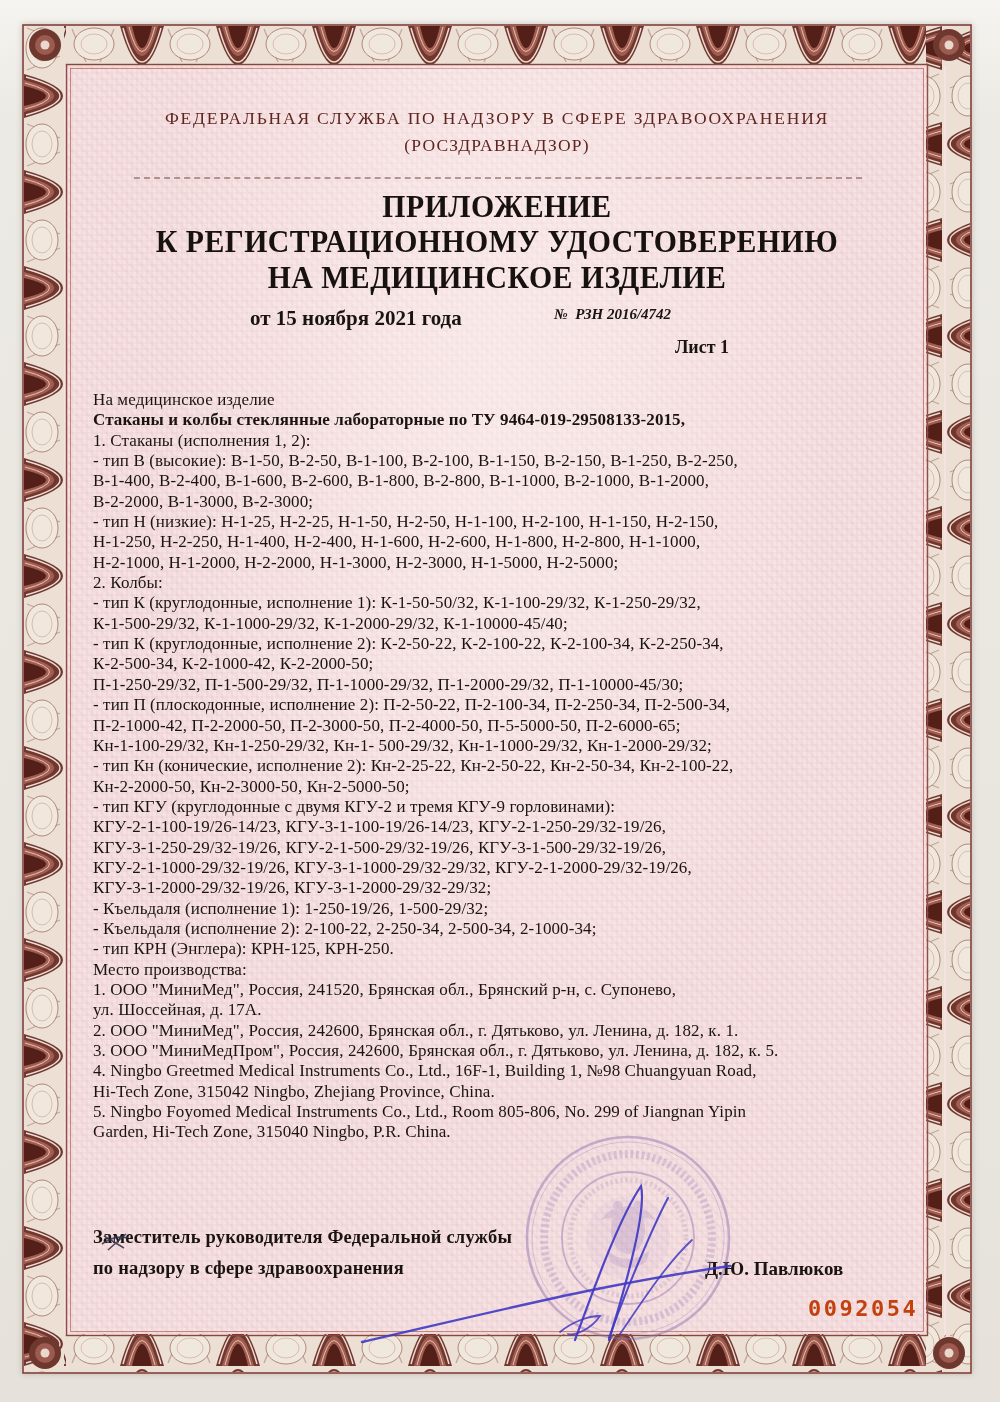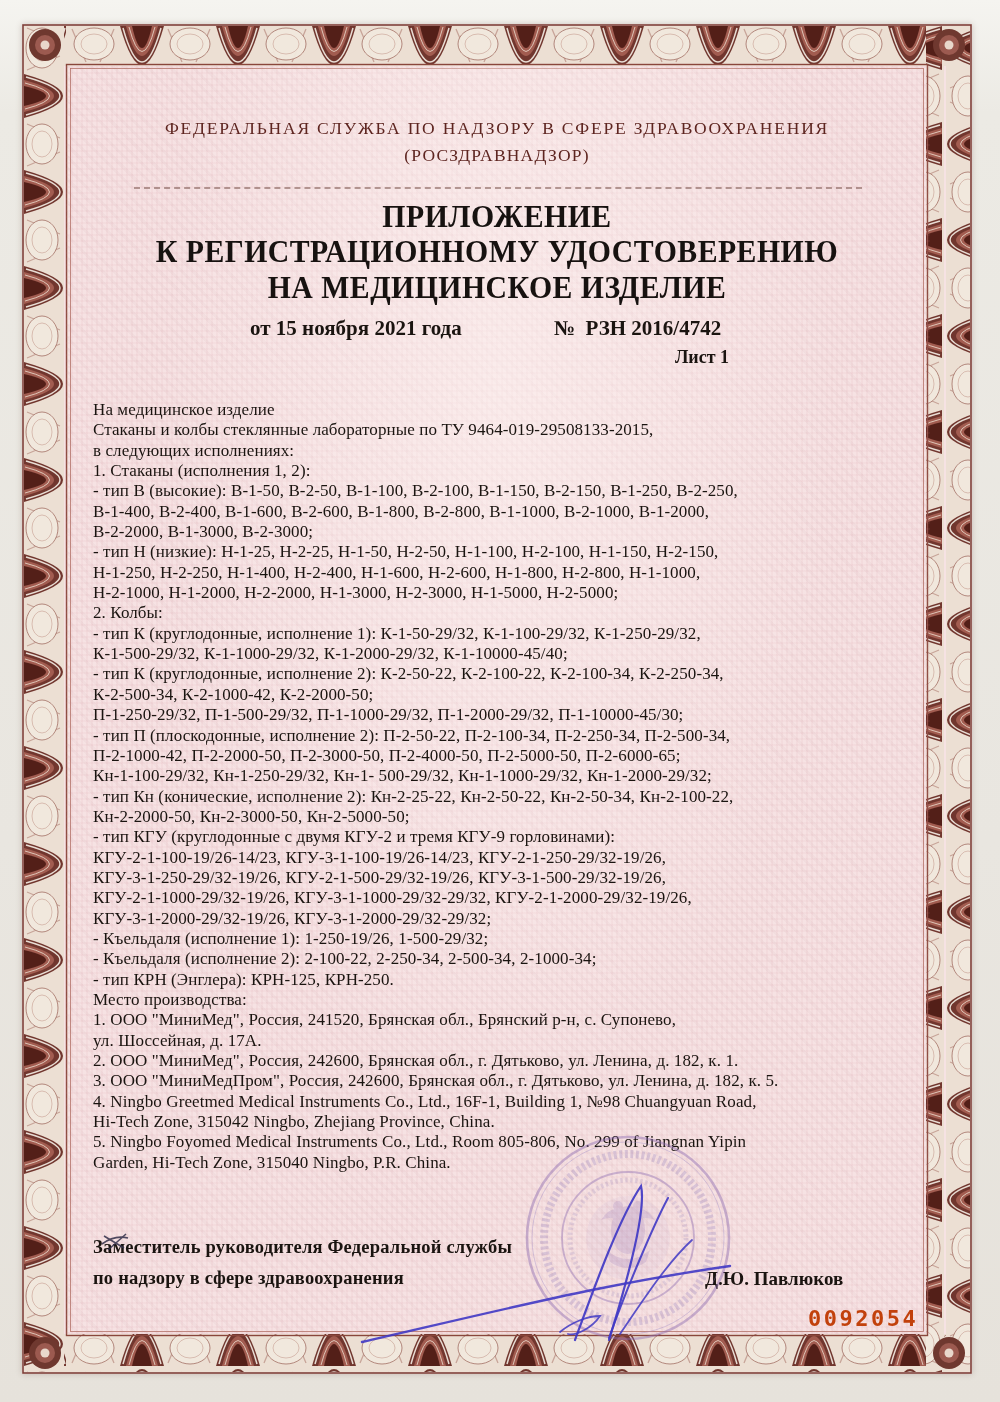--- a/index.html
+++ b/index.html
@@ -15,21 +15,21 @@
   }
   .border-svg{position:absolute;left:0;top:0;width:950px;height:1350px;display:block;}
   .texture{
     position:absolute;left:44px;top:42px;width:864px;height:1268px;pointer-events:none;
     background-image:
       radial-gradient(ellipse at 50% 25%, rgba(255,246,244,.5) 0%, rgba(255,255,255,0) 55%),
       repeating-linear-gradient(90deg, rgba(211,140,150,.08) 0 2px, rgba(255,255,255,0) 2px 5px),
       repeating-linear-gradient(0deg, rgba(211,140,150,.07) 0 2px, rgba(255,255,255,0) 2px 6px),
       repeating-linear-gradient(45deg, rgba(130,70,80,.035) 0 3px, rgba(255,255,255,0) 3px 8px);
   }
-  .content{position:absolute;left:0;top:10px;width:784px;height:1350px;color:#1a1410;}
+  .content{position:absolute;left:0;top:0;width:784px;height:1350px;color:#1a1410;}
   .agency{
     position:absolute;left:45px;width:860px;text-align:center;
     color:#5e2520;font-size:17.5px;letter-spacing:1.8px;font-weight:400;
   }
   .agency.l1{top:84px;}
   .agency.l2{top:111px;letter-spacing:1.2px;}
   .dash-sep{
     position:absolute;left:112px;top:153px;width:728px;height:0;
     border-top:2px dashed rgba(122,84,76,.55);
   }
@@ -37,28 +37,28 @@
     position:absolute;left:45px;width:860px;text-align:center;
     font-weight:700;color:#171210;font-size:31px;
     transform:scaleX(.96);transform-origin:50% 50%;
     letter-spacing:.5px;
   }
   .t1{top:165px;}
   .t2{top:200px;}
   .t3{top:236px;}
   .issue-row{position:absolute;left:0;top:282px;width:950px;height:30px;padding-left:40px;}
   .issue-date{position:absolute;left:228px;font-size:21px;font-weight:700;white-space:pre;}
-  .issue-number{position:absolute;left:532px;font-size:21px;font-weight:700;white-space:pre;}
+  .issue-number{position:absolute;left:532px;font-size:15px;font-weight:700;white-space:pre;font-style:italic;}
   .sheet{position:absolute;top:313px;right:77px;font-size:18px;font-weight:700;white-space:pre;}
   .body-block{position:absolute;left:71px;top:366px;width:830px;}
   .bline{
     height:20.35px;line-height:20.35px;font-size:17px;white-space:pre;
     letter-spacing:.1px;
   }
-  .bline.bold{font-weight:400;}
+  .bline.bold{font-weight:700;}
   .sig-pos{position:absolute;left:71px;width:560px;font-size:18.5px;font-weight:700;letter-spacing:.2px;white-space:pre;}
   .sp1{top:1203px;}
   .sp2{top:1234px;}
   .sig-name{position:absolute;left:683px;top:1234px;font-size:19px;font-weight:700;white-space:pre;}
   .serial{
     position:absolute;left:786px;top:1272px;
     font-family:"DejaVu Sans Mono", monospace;
     font-size:22px;font-weight:700;color:#c2410c;letter-spacing:2.5px;white-space:pre;
   }
   .overlay-svg{position:absolute;left:40px;top:1030px;width:880px;height:310px;pointer-events:none;}
@@ -144,36 +144,35 @@
       <span class="issue-date">от 15 ноября 2021 года</span>
       <span class="issue-number">№  РЗН 2016/4742</span>
     </div>
 
     <div class="sheet">Лист 1</div>
 
     <div class="body-block">
 
     <div class="bline">На медицинское изделие</div>
         <div class="bline bold">Стаканы и колбы стеклянные лабораторные по ТУ 9464-019-29508133-2015,</div>
-        <div class="bline">в следующих исполнениях:</div>
         <div class="bline">1. Стаканы (исполнения 1, 2):</div>
         <div class="bline">- тип В (высокие): В-1-50, В-2-50, В-1-100, В-2-100, В-1-150, В-2-150, В-1-250, В-2-250,</div>
         <div class="bline">В-1-400, В-2-400, В-1-600, В-2-600, В-1-800, В-2-800, В-1-1000, В-2-1000, В-1-2000,</div>
         <div class="bline">В-2-2000, В-1-3000, В-2-3000;</div>
         <div class="bline">- тип Н (низкие): Н-1-25, Н-2-25, Н-1-50, Н-2-50, Н-1-100, Н-2-100, Н-1-150, Н-2-150,</div>
         <div class="bline">Н-1-250, Н-2-250, Н-1-400, Н-2-400, Н-1-600, Н-2-600, Н-1-800, Н-2-800, Н-1-1000,</div>
         <div class="bline">Н-2-1000, Н-1-2000, Н-2-2000, Н-1-3000, Н-2-3000, Н-1-5000, Н-2-5000;</div>
         <div class="bline">2. Колбы:</div>
-        <div class="bline">- тип К (круглодонные, исполнение 1): К-1-50-29/32, К-1-100-29/32, К-1-250-29/32,</div>
+        <div class="bline">- тип К (круглодонные, исполнение 1): К-1-50-50/32, К-1-100-29/32, К-1-250-29/32,</div>
         <div class="bline">К-1-500-29/32, К-1-1000-29/32, К-1-2000-29/32, К-1-10000-45/40;</div>
         <div class="bline">- тип К (круглодонные, исполнение 2): К-2-50-22, К-2-100-22, К-2-100-34, К-2-250-34,</div>
         <div class="bline">К-2-500-34, К-2-1000-42, К-2-2000-50;</div>
         <div class="bline">П-1-250-29/32, П-1-500-29/32, П-1-1000-29/32, П-1-2000-29/32, П-1-10000-45/30;</div>
         <div class="bline">- тип П (плоскодонные, исполнение 2): П-2-50-22, П-2-100-34, П-2-250-34, П-2-500-34,</div>
-        <div class="bline">П-2-1000-42, П-2-2000-50, П-2-3000-50, П-2-4000-50, П-2-5000-50, П-2-6000-65;</div>
+        <div class="bline">П-2-1000-42, П-2-2000-50, П-2-3000-50, П-2-4000-50, П-5-5000-50, П-2-6000-65;</div>
         <div class="bline">Кн-1-100-29/32, Кн-1-250-29/32, Кн-1- 500-29/32, Кн-1-1000-29/32, Кн-1-2000-29/32;</div>
         <div class="bline">- тип Кн (конические, исполнение 2): Кн-2-25-22, Кн-2-50-22, Кн-2-50-34, Кн-2-100-22,</div>
         <div class="bline">Кн-2-2000-50, Кн-2-3000-50, Кн-2-5000-50;</div>
         <div class="bline">- тип КГУ (круглодонные с двумя КГУ-2 и тремя КГУ-9 горловинами):</div>
         <div class="bline">КГУ-2-1-100-19/26-14/23, КГУ-3-1-100-19/26-14/23, КГУ-2-1-250-29/32-19/26,</div>
         <div class="bline">КГУ-3-1-250-29/32-19/26, КГУ-2-1-500-29/32-19/26, КГУ-3-1-500-29/32-19/26,</div>
         <div class="bline">КГУ-2-1-1000-29/32-19/26, КГУ-3-1-1000-29/32-29/32, КГУ-2-1-2000-29/32-19/26,</div>
         <div class="bline">КГУ-3-1-2000-29/32-19/26, КГУ-3-1-2000-29/32-29/32;</div>
         <div class="bline">- Къельдаля (исполнение 1): 1-250-19/26, 1-500-29/32;</div>
         <div class="bline">- Къельдаля (исполнение 2): 2-100-22, 2-250-34, 2-500-34, 2-1000-34;</div>

